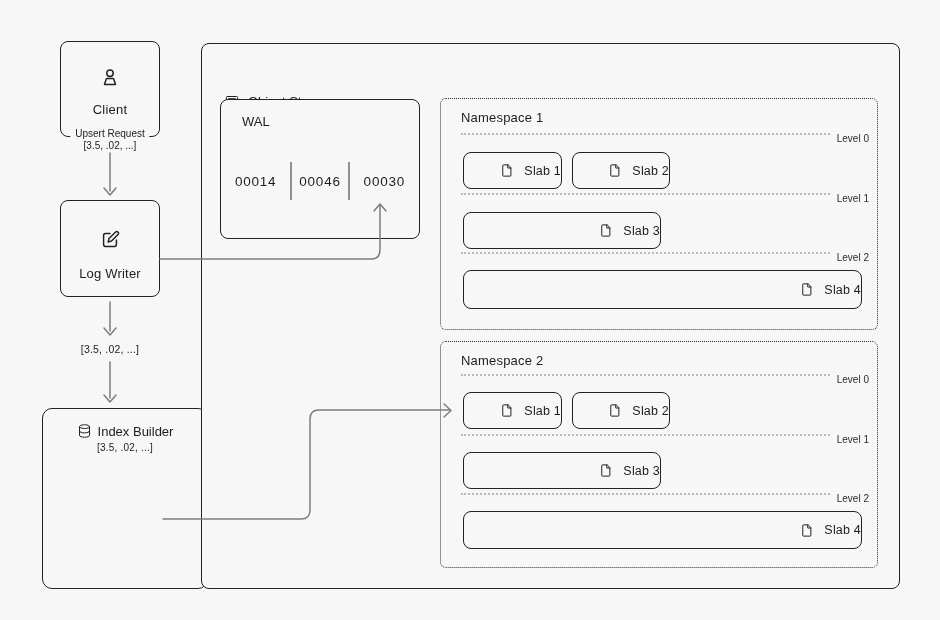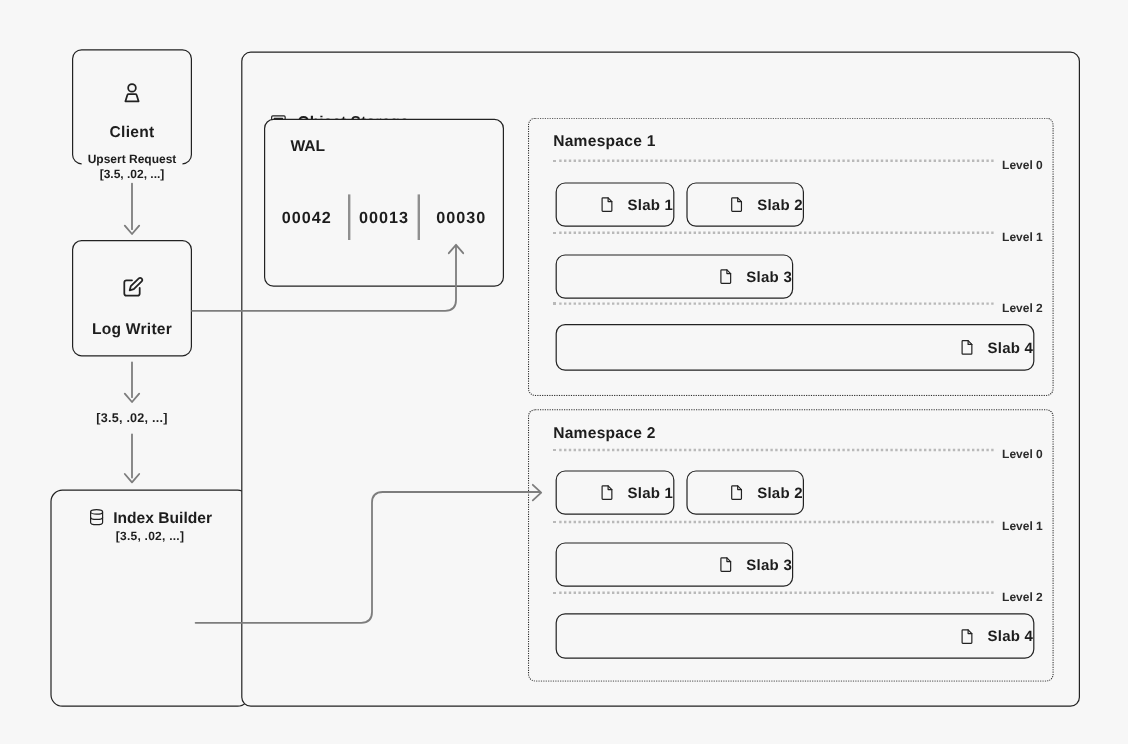--- a/index.html
+++ b/index.html
@@ -1,20 +1,19 @@
 <!DOCTYPE html>
 <html><head>
 <meta charset="utf-8">
 <style>
   html,body{margin:0;padding:0;background:#e9e9e9;}
   .canvas{
     position:relative;width:940px;height:620px;background:#f7f7f7;
     font-family:"Liberation Sans","DejaVu Sans",sans-serif;color:#1d1d1d;
     overflow:hidden;
-    font-weight:bold;
   }
   .box{position:absolute;border:1.3px solid #222;border-radius:8px;background:#f7f7f7;box-sizing:border-box;}
   .lbl{position:absolute;text-align:center;letter-spacing:.2px;}
   .node-label{font-size:13px;}
   .small{font-size:10px;line-height:12px;}
   
   .client-box{left:60px;top:41px;width:100px;height:96px;}
   .client-box .icon{position:absolute;left:50%;top:25px;transform:translateX(-50%);}
   .client-box .name{left:0;right:0;top:60px;}
   .client-caption{position:absolute;left:50%;top:85px;transform:translateX(-50%);
@@ -113,23 +112,23 @@
           <path d="M6.5 16.5 H17.5"></path>
         </svg>
       </span>
       <span>Object Storage</span>
     </div>
   </div>
 
   <div class="box wal-box">
     <div class="wal-title">WAL</div>
     <div class="wal-row">
-      <div class="wal-cell c1">00042</div>
+      <div class="wal-cell c1">00014</div>
       <div class="wal-div"></div>
-      <div class="wal-cell c2">00013</div>
+      <div class="wal-cell c2">00046</div>
       <div class="wal-div"></div>
       <div class="wal-cell c3">00030</div>
     </div>
   </div>
 
   <div class="ns-box ns1">
     <div class="ns-title">Namespace 1</div>
     <div class="level-row lv0">
       <div class="dotline"></div>
       <div class="level-label">Level 0</div>

